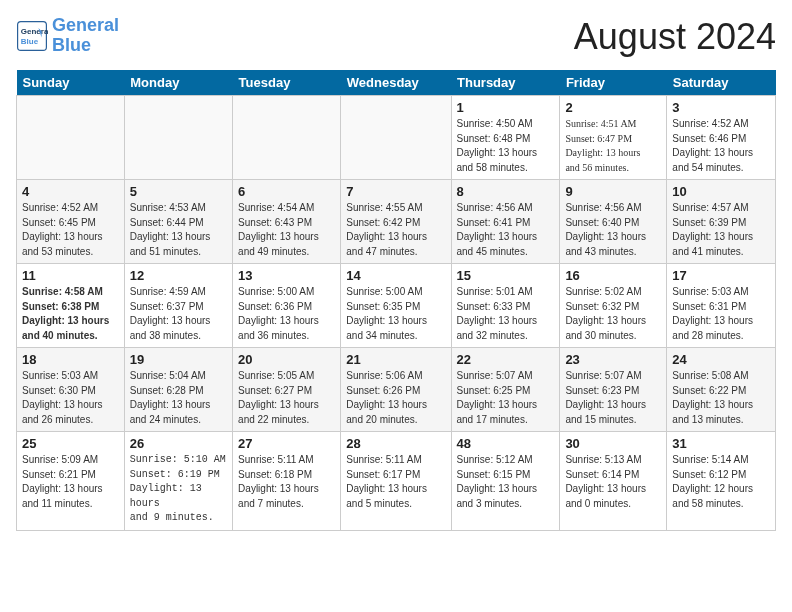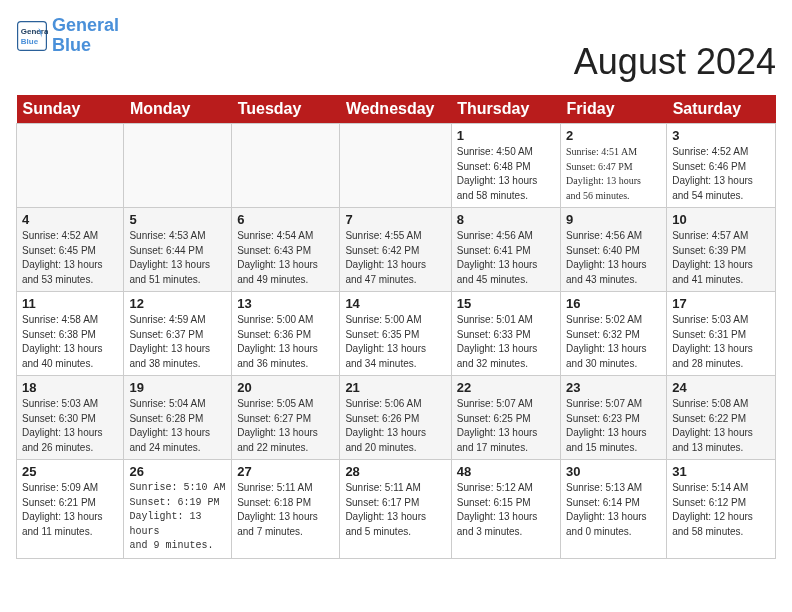--- a/index.html
+++ b/index.html
@@ -29,42 +29,41 @@
     }
     .logo-text span {
       color: #4a90d9;
     }
     .logo-icon {
       width: 32px;
       height: 32px;
     }
     .title-block {
       text-align: center;
-      margin-top: 25px;
     }
     .month-title {
       font-size: 36px;
       font-weight: 300;
       color: #222;
     }
     .location-title {
       font-size: 16px;
       color: #555;
     }
     table {
       width: 100%;
       border-collapse: collapse;
       font-size: 11px;
     }
     thead tr th {
-      background-color: #b91c1c;
+      background-color: #0369a1;
       color: #fff;
       text-align: left;
       padding: 5px 6px;
-      font-size: 16px;
+      font-size: 13px;
       font-weight: bold;
     }
     tbody tr td {
       border: 1px solid #ccc;
       vertical-align: top;
       padding: 4px 5px;
       width: 113px;
       min-height: 80px;
       background: #fff;
     }
@@ -196,21 +195,21 @@
           <div class="day-num">10</div>
           <div class="day-detail" style="white-space: pre-line;">Sunrise: 4:57 AM
 Sunset: 6:39 PM
 Daylight: 13 hours
 and 41 minutes.</div>
         </td>
       </tr>
       <tr>
         <td>
           <div class="day-num">11</div>
-          <div class="day-detail" style="white-space: pre-line;">Sunrise: 4:58 AM
+          <div class="day-detail" style="white-space: pre-line; font-weight: bold;">Sunrise: 4:58 AM
 Sunset: 6:38 PM
 Daylight: 13 hours
 and 40 minutes.</div>
         </td>
         <td>
           <div class="day-num">12</div>
           <div class="day-detail" style="white-space: pre-line;">Sunrise: 4:59 AM
 Sunset: 6:37 PM
 Daylight: 13 hours
 and 38 minutes.</div>

